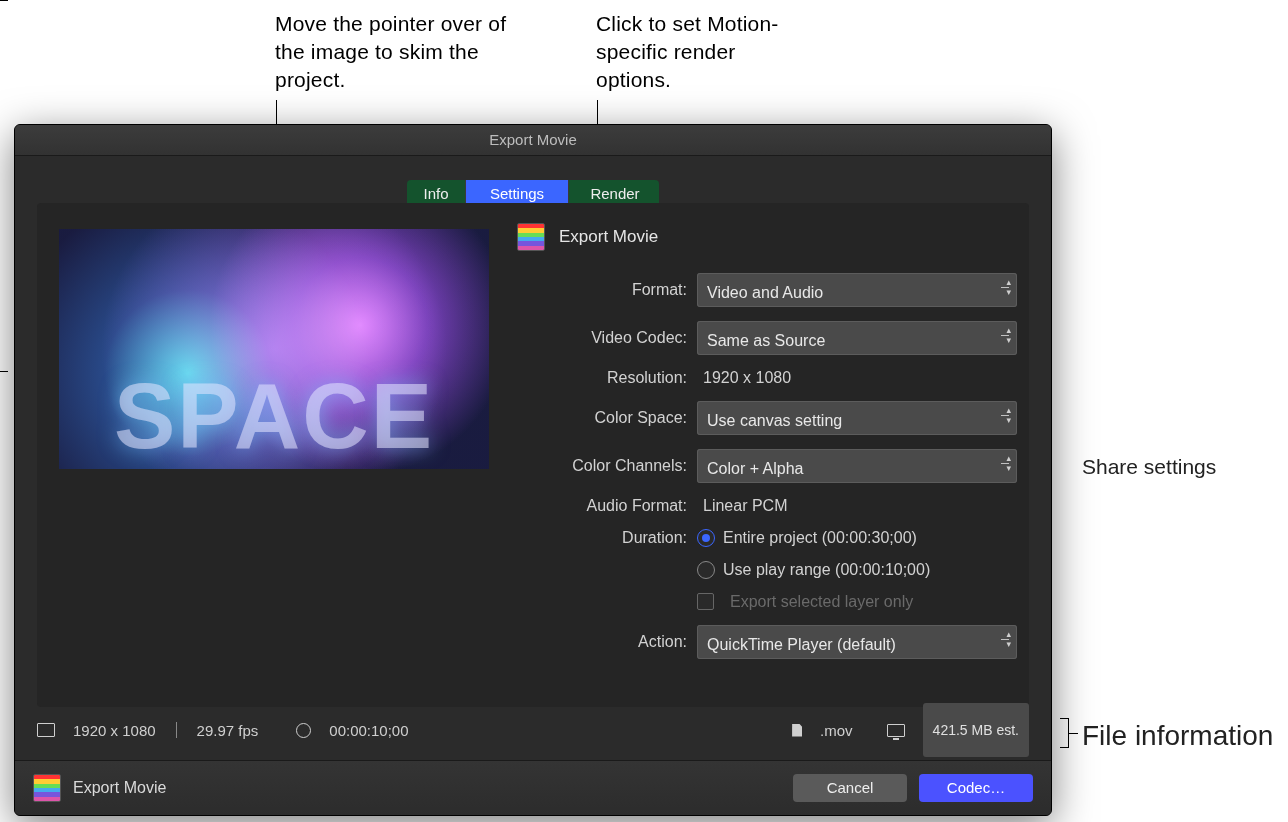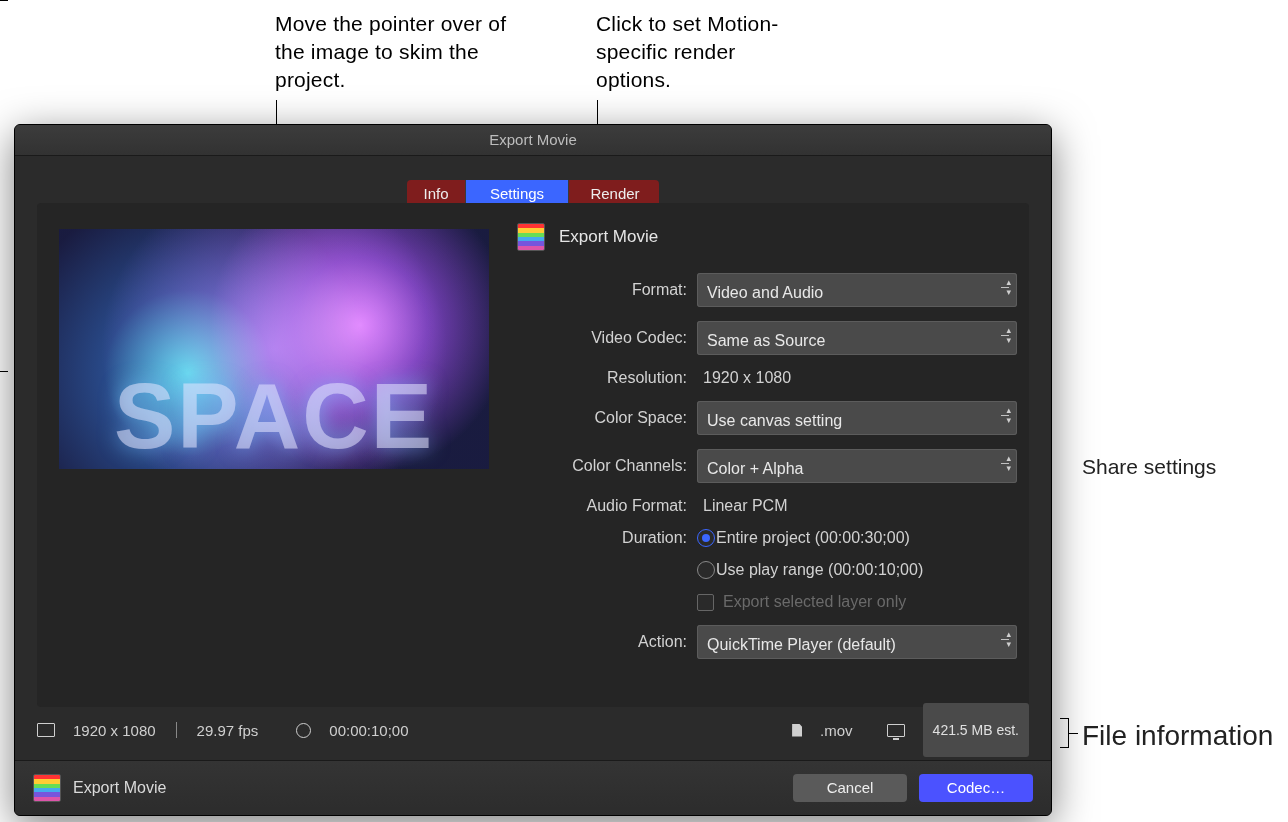--- a/index.html
+++ b/index.html
@@ -87,21 +87,21 @@
     height: 28px;
     display: flex;
     border-radius: 4px;
     overflow: hidden;
     font-size: 15px;
   }
   .seg div {
     flex: 0 0 auto;
     text-align: center;
     line-height: 28px;
-    background: #7f1d1d;
+    background: #14532d;
     color: #eee;
     border-right: 1px solid #3a3a3a;
   }
   .seg div:last-child { border-right: none; }
   .seg .info { width: 58px; }
   .seg .settings { width: 102px; background: #3b66ff; color: #fff; }
   .seg .render { width: 92px; }
 
   
   .body {
@@ -193,22 +193,22 @@
     right: 8px; top: 6px;
     width: 8px; height: 16px;
     background:
       linear-gradient(#c0c0c0,#c0c0c0) center/8px 1px no-repeat;
   }
   .popup .chev {
     position:absolute; right:6px; top:4px; font-size:9px; line-height:10px; color:#cfcfcf;
   }
   .radio-row {
     display: flex;
-    align-items: center;
-    gap: 1px;
+    align-items: flex-start;
+    gap: 8px;
     color: #d2d2d2;
   }
   .radio {
     width: 16px; height:16px; border-radius:50%;
     border: 1px solid #888; background:#2a2a2a;
     display:inline-flex; align-items:center; justify-content:center;
   }
   .radio.checked { border-color:#3b66ff; }
   .radio.checked::after {
     content:""; width:8px; height:8px; border-radius:50%; background:#3b66ff;

